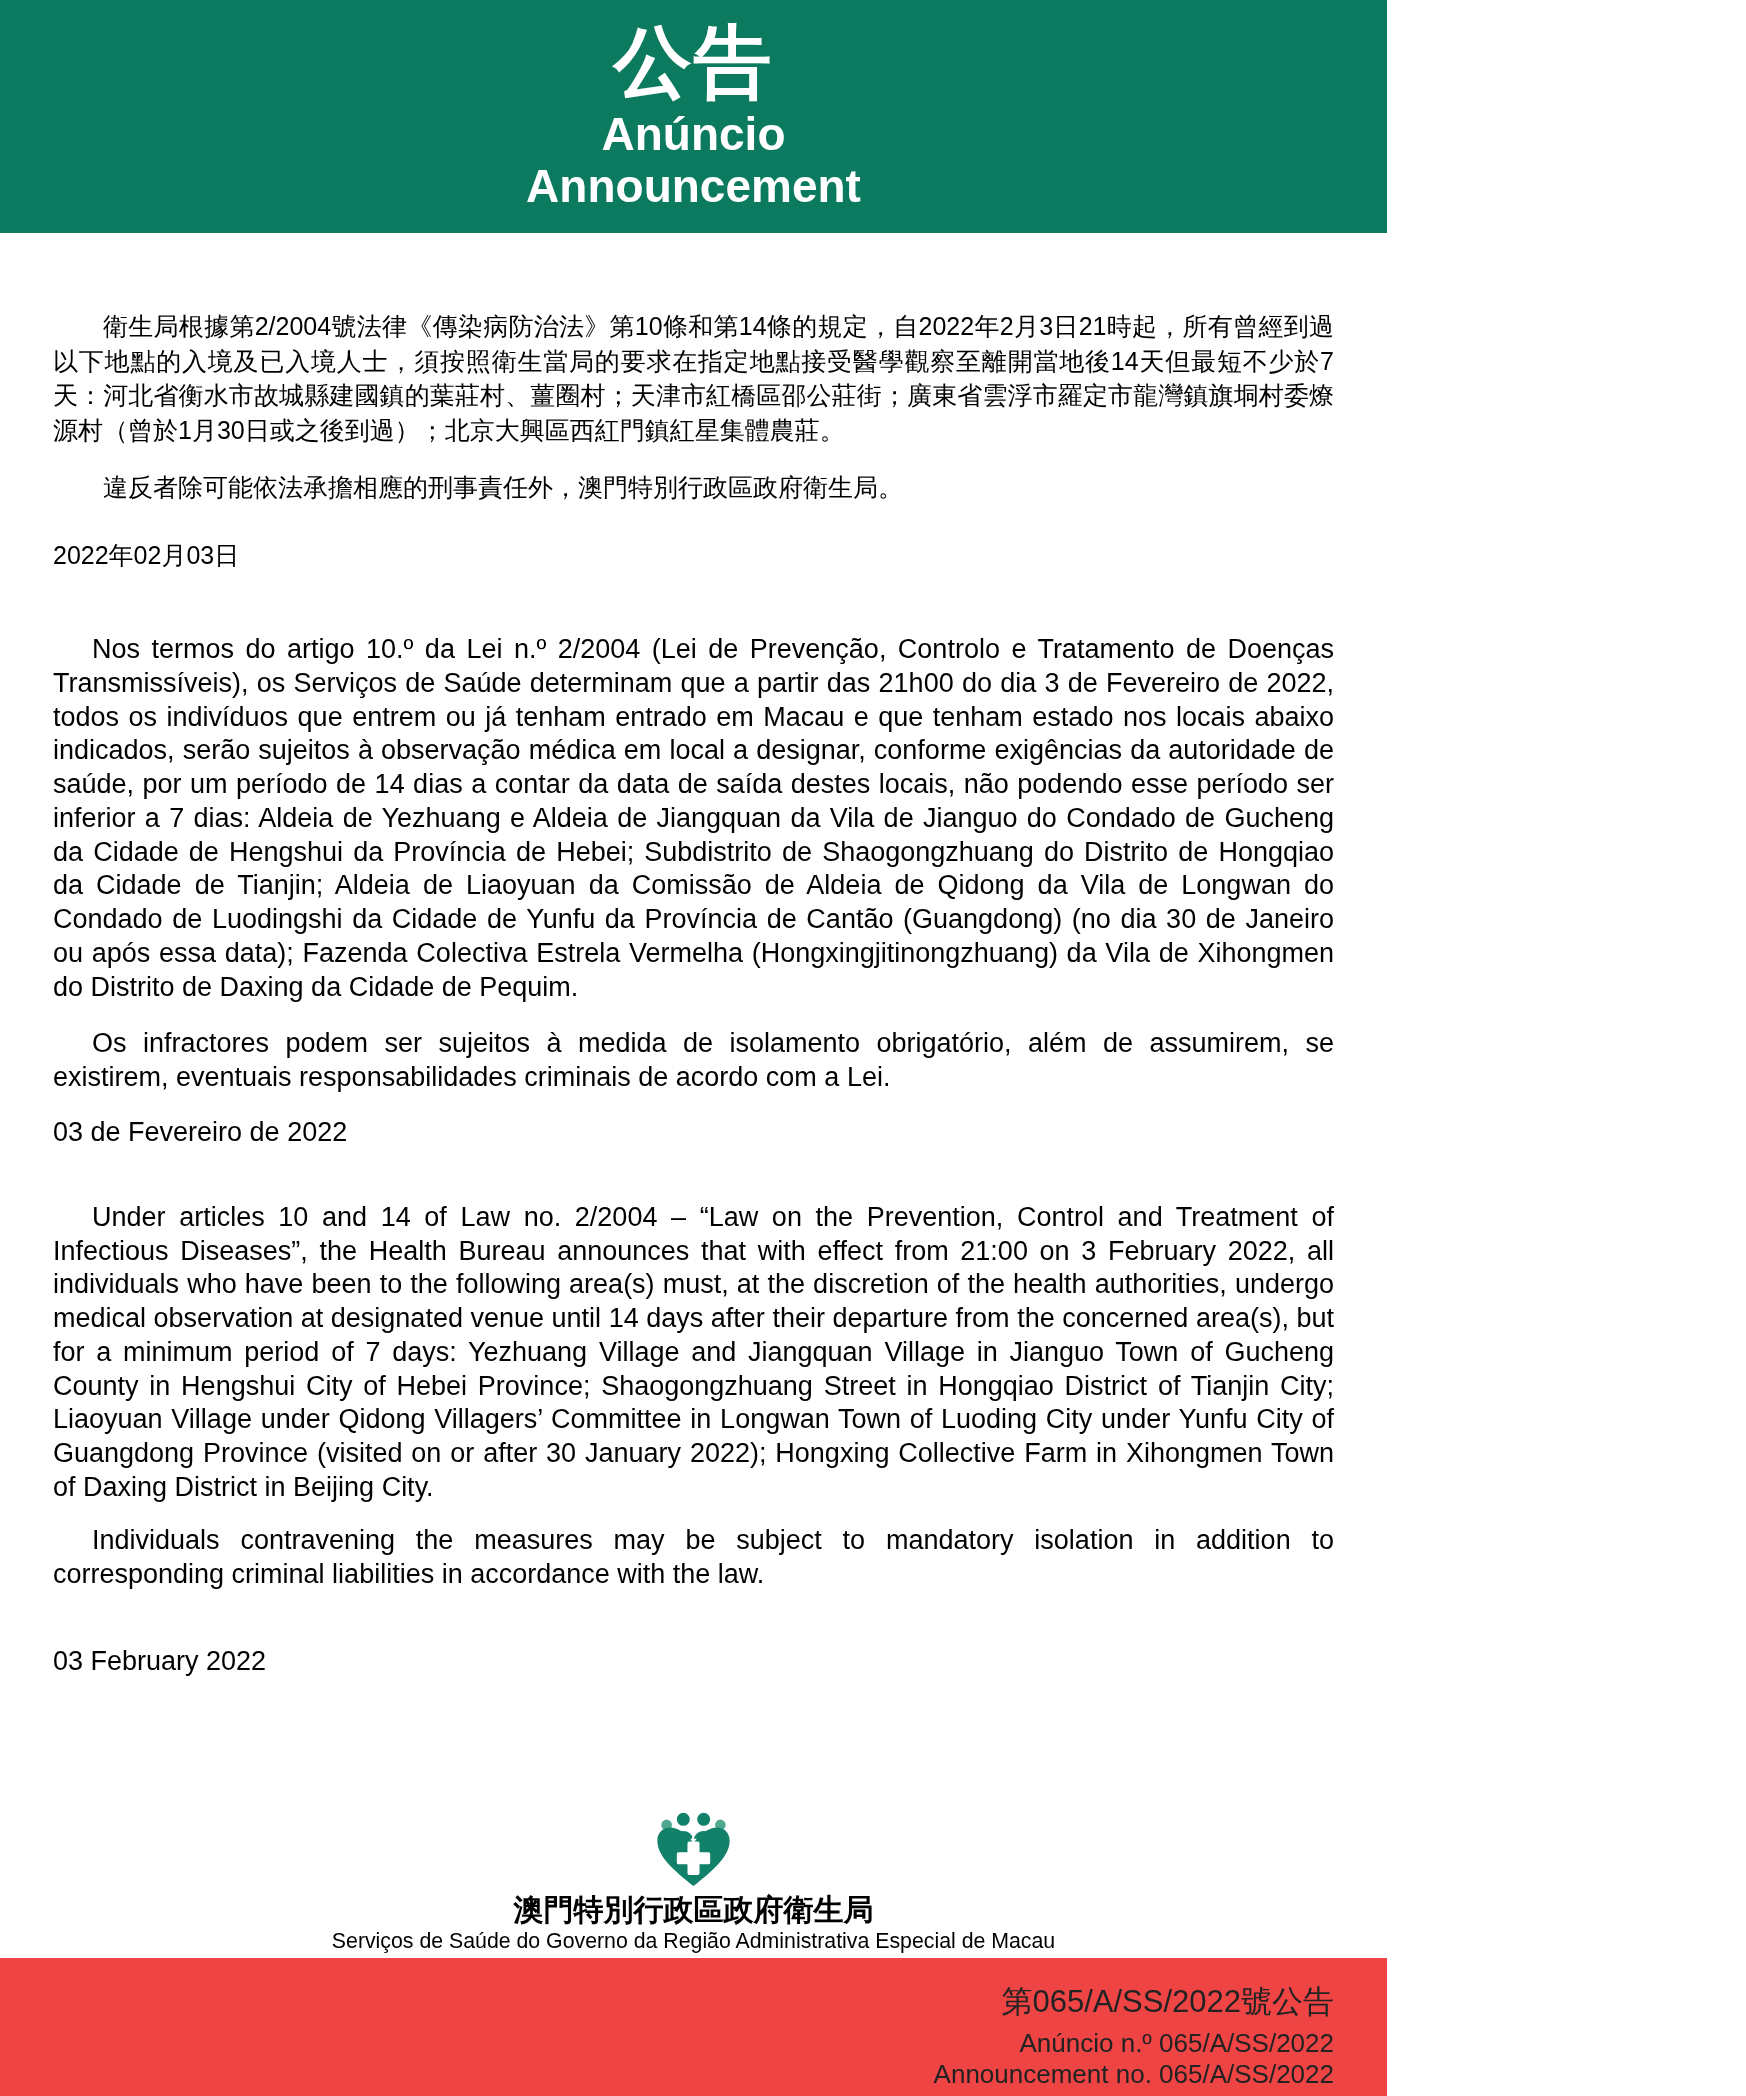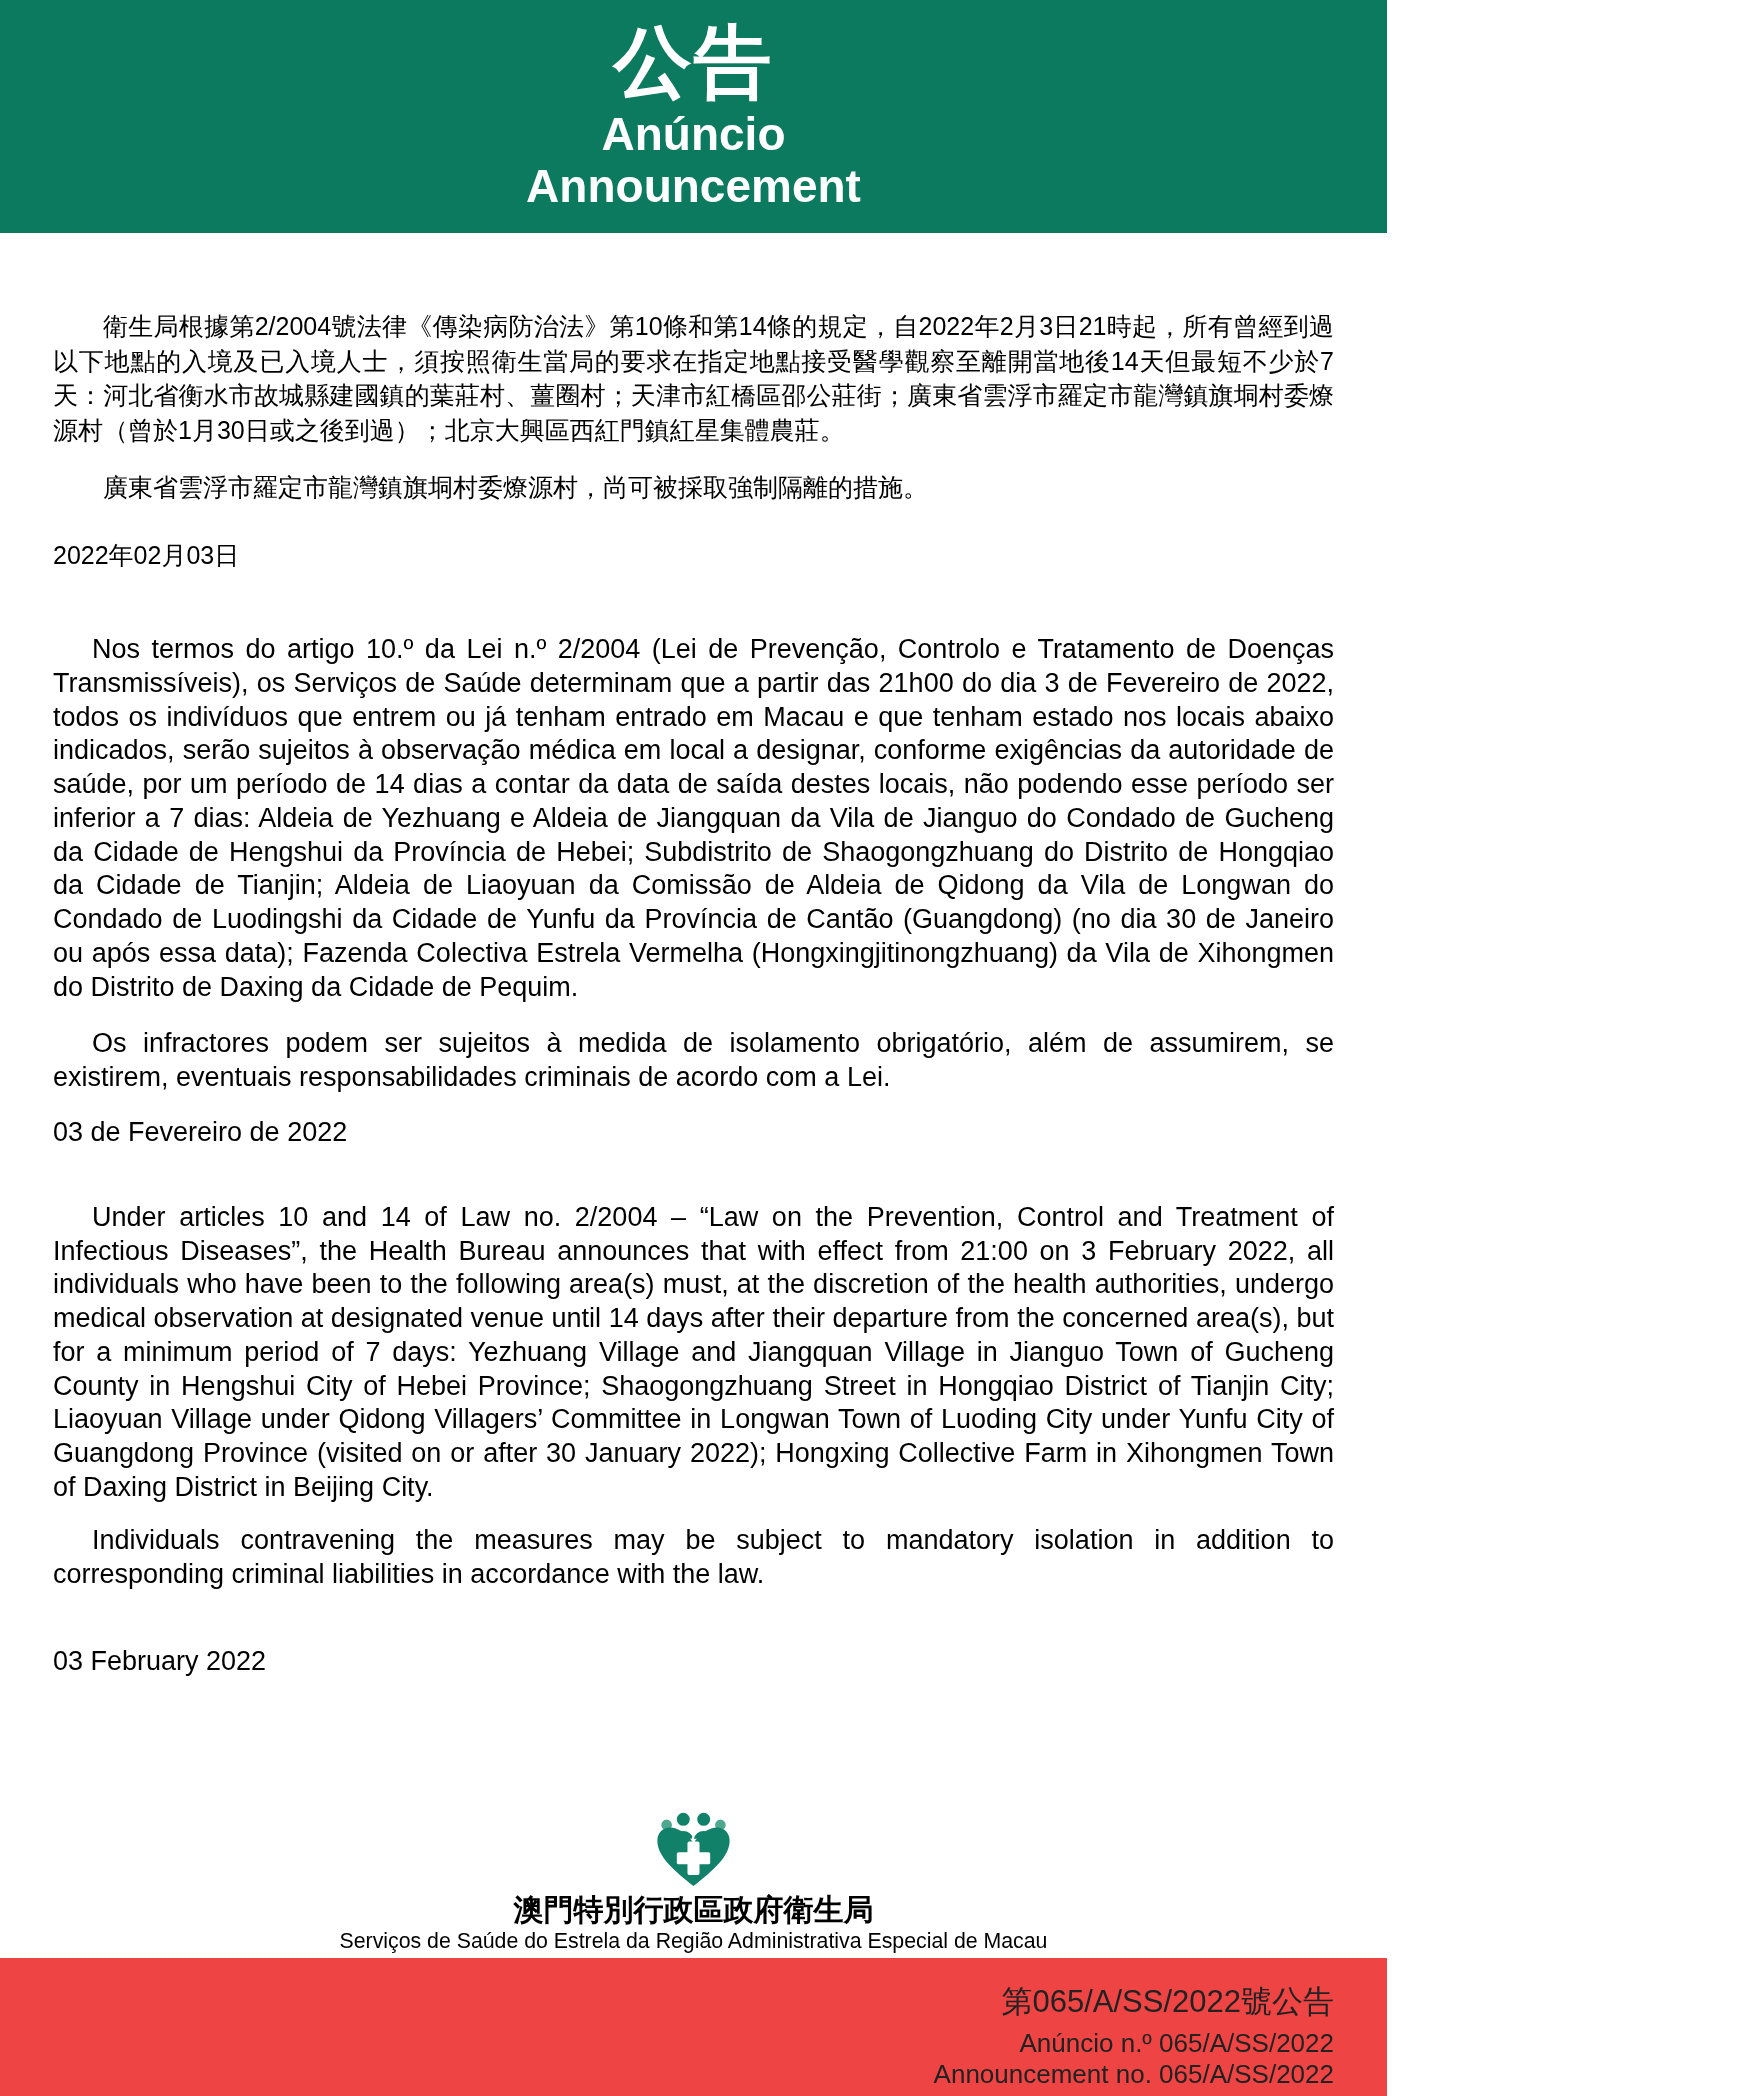--- a/index.html
+++ b/index.html
@@ -73,21 +73,21 @@
 <div class="page">
 
   <header class="banner">
     <div class="banner-zh">公告</div>
     <div class="banner-pt">Anúncio</div>
     <div class="banner-en">Announcement</div>
   </header>
 
   <main class="content">
     <p class="zh zh-p1" lang="zh-Hant">衛生局根據第2/2004號法律《傳染病防治法》第10條和第14條的規定，自2022年2月3日21時起，所有曾經到過以下地點的入境及已入境人士，須按照衛生當局的要求在指定地點接受醫學觀察至離開當地後14天但最短不少於7天：河北省衡水市故城縣建國鎮的葉莊村、薑圈村；天津市紅橋區邵公莊街；廣東省雲浮市羅定市龍灣鎮旗垌村委燎源村（曾於1月30日或之後到過）；北京大興區西紅門鎮紅星集體農莊。</p>
-    <p class="zh zh-p2" lang="zh-Hant">廣東省雲浮市羅定市龍灣鎮旗垌村委燎源村，尚可被採取強制隔離的措施。</p>
+    <p class="zh zh-p2" lang="zh-Hant">違反者除可能依法承擔相應的刑事責任外，澳門特別行政區政府衛生局。</p>
     <p class="zh zh-date" lang="zh-Hant">2022年02月03日</p>
 
     <p class="latin pt-p1" lang="pt">Nos termos do artigo 10.º da Lei n.º 2/2004 (Lei de Prevenção, Controlo e Tratamento de Doenças Transmissíveis), os Serviços de Saúde determinam que a partir das 21h00 do dia 3 de Fevereiro de 2022, todos os indivíduos que entrem ou já tenham entrado em Macau e que tenham estado nos locais abaixo indicados, serão sujeitos à observação médica em local a designar, conforme exigências da autoridade de saúde, por um período de 14 dias a contar da data de saída destes locais, não podendo esse período ser inferior a 7 dias: Aldeia de Yezhuang e Aldeia de Jiangquan da Vila de Jianguo do Condado de Gucheng da Cidade de Hengshui da Província de Hebei; Subdistrito de Shaogongzhuang do Distrito de Hongqiao da Cidade de Tianjin; Aldeia de Liaoyuan da Comissão de Aldeia de Qidong da Vila de Longwan do Condado de Luodingshi da Cidade de Yunfu da Província de Cantão (Guangdong) (no dia 30 de Janeiro ou após essa data); Fazenda Colectiva Estrela Vermelha (Hongxingjitinongzhuang) da Vila de Xihongmen do Distrito de Daxing da Cidade de Pequim.</p>
     <p class="latin pt-p2" lang="pt">Os infractores podem ser sujeitos à medida de isolamento obrigatório, além de assumirem, se existirem, eventuais responsabilidades criminais de acordo com a Lei.</p>
     <p class="latin pt-date" lang="pt">03 de Fevereiro de 2022</p>
 
     <p class="latin en-p1" lang="en">Under articles 10 and 14 of Law no. 2/2004 – “Law on the Prevention, Control and Treatment of Infectious Diseases”, the Health Bureau announces that with effect from 21:00 on 3 February 2022, all individuals who have been to the following area(s) must, at the discretion of the health authorities, undergo medical observation at designated venue until 14 days after their departure from the concerned area(s), but for a minimum period of 7 days: Yezhuang Village and Jiangquan Village in Jianguo Town of Gucheng County in Hengshui City of Hebei Province; Shaogongzhuang Street in Hongqiao District of Tianjin City; Liaoyuan Village under Qidong Villagers’ Committee in Longwan Town of Luoding City under Yunfu City of Guangdong Province (visited on or after 30 January 2022); Hongxing Collective Farm in Xihongmen Town of Daxing District in Beijing City.</p>
     <p class="latin en-p2" lang="en">Individuals contravening the measures may be subject to mandatory isolation in addition to corresponding criminal liabilities in accordance with the law.</p>
     <p class="latin en-date" lang="en">03 February 2022</p>
   </main>
@@ -104,21 +104,21 @@
       <path d="M27 31 C29 17 49 17 51 31 Z" fill="#12816A" stroke="#ffffff" stroke-width="2"></path>
       <circle cx="61" cy="9" r="8" fill="#12816A" stroke="#ffffff" stroke-width="2"></circle>
       <path d="M49 31 C51 17 71 17 73 31 Z" fill="#12816A" stroke="#ffffff" stroke-width="2"></path>
 
       <path d="M50 81 C29 64 11 49 11 32 C11 21 21 15 31 19 C39 22 46 28 50 35 C54 28 61 22 69 19 C79 15 89 21 89 32 C89 49 71 64 50 81 Z" fill="#12816A"></path>
 
       <rect x="43.5" y="33" width="13" height="36" rx="2" fill="#ffffff"></rect>
       <rect x="32" y="44.5" width="36" height="13" rx="2" fill="#ffffff"></rect>
     </svg>
     <div class="issuer-zh" lang="zh-Hant">澳門特別行政區政府衛生局</div>
-    <div class="issuer-pt" lang="pt">Serviços de Saúde do Estrela da Região Administrativa Especial de Macau</div>
+    <div class="issuer-pt" lang="pt">Serviços de Saúde do Governo da Região Administrativa Especial de Macau</div>
   </div>
 
   <footer class="footer">
     <div class="footer-zh" lang="zh-Hant">第065/A/SS/2022號公告</div>
     <div class="footer-pt" lang="pt">Anúncio n.º 065/A/SS/2022</div>
     <div class="footer-en" lang="en">Announcement no. 065/A/SS/2022</div>
   </footer>
 
 </div>
 

